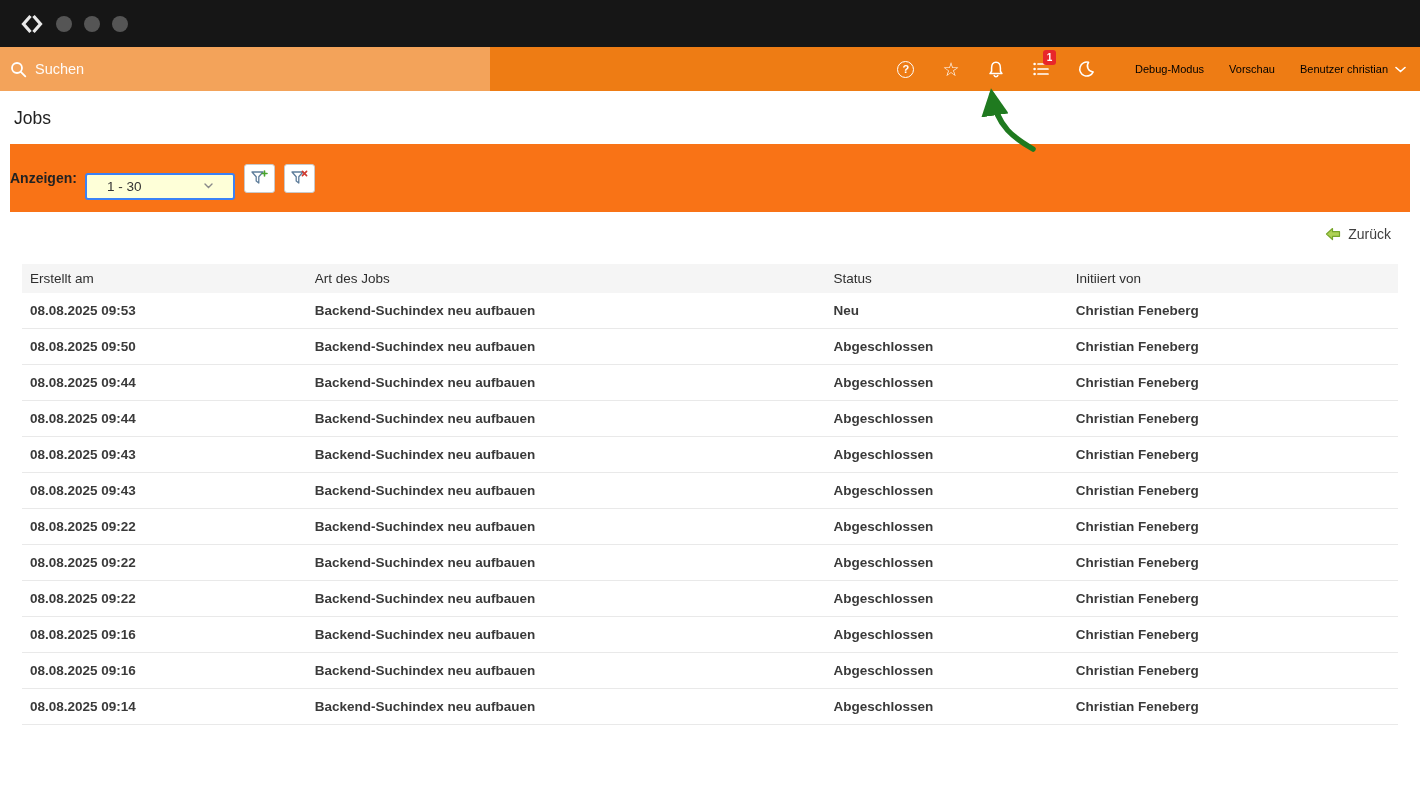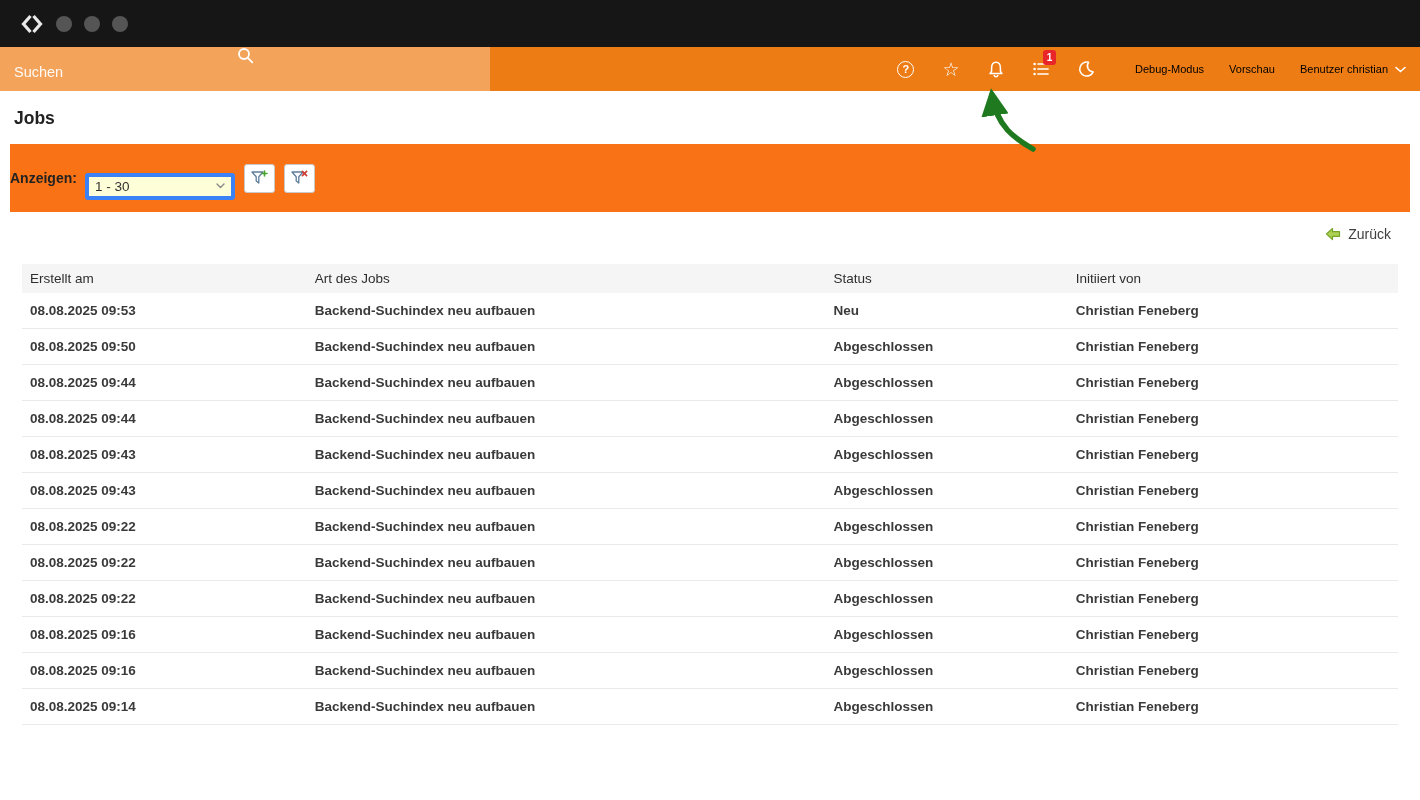--- a/index.html
+++ b/index.html
@@ -33,21 +33,20 @@
     align-items: stretch;
     color: #fff;
   }
   .search-area {
     width: 490px;
     background: rgba(255,255,255,0.30);
     display: flex;
     align-items: center;
     padding: 0 10px;
     flex-shrink: 0;
-    flex-direction: column;
   }
   .search-area input {
     background: transparent;
     border: none;
     outline: none;
     color: #fff;
     font-size: 14.5px;
     margin-left: 8px;
     width: 100%;
     font-family: inherit;
@@ -101,43 +100,43 @@
     white-space: nowrap;
     display: inline-flex;
     align-items: center;
     gap: 7px;
   }
   .hlink.debug { margin-left: 14px; }
 
   
   .page-title {
     font-size: 17.5px;
-    font-weight: 700;
+    font-weight: 400;
     color: #222;
     margin: 17px 0 15px 14px;
   }
   .toolbar {
     margin: 0 10px;
     height: 68px;
     background: #f97316;
     display: flex;
     align-items: center;
     justify-content: flex-start;
     padding-right: 13px;
   }
   .show-label { font-size: 14px; font-weight: bold; color: #222; margin-right: 8px; }
   .select-box {
     width: 150px; height: 27px;
     background: #feffd8;
-    border: 4px solid #3b82f6;
+    border: 2px solid #3b82f6;
     border-radius: 3px;
     display: flex;
     align-items: center;
     justify-content: space-between;
-    padding: 0 6px;
+    padding: 0 20px;
     font-size: 13.5px;
     color: #333;
     cursor: pointer;
     margin-top: 16px;
   }
   .tool-btn {
     width: 31px; height: 29px;
     background: #fff;
     border: 1px solid #c9c9c9;
     border-radius: 3px;

